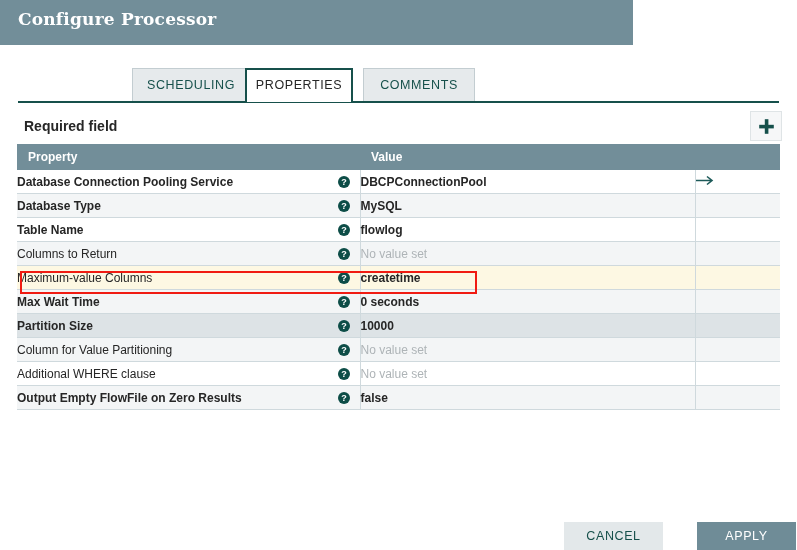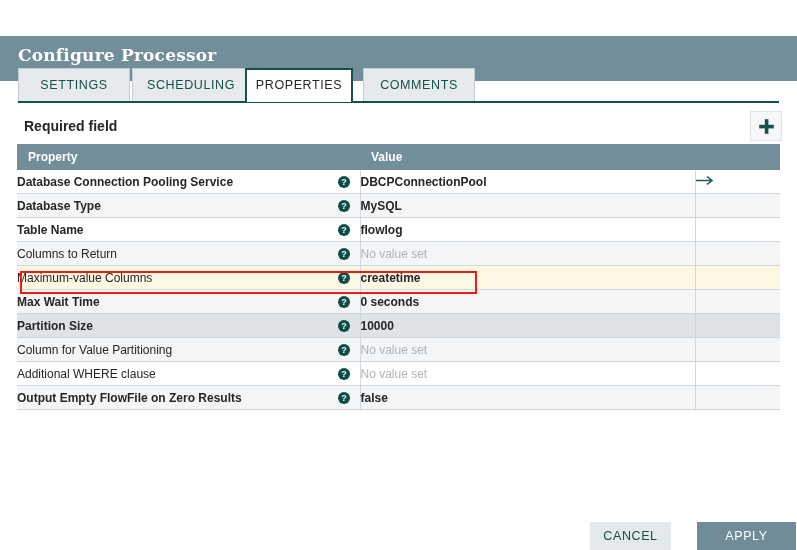--- a/index.html
+++ b/index.html
@@ -13,25 +13,24 @@
     font-family: "Liberation Sans", sans-serif;
     overflow: hidden;
     position: relative;
     color: #262626;
   }
 
   
   #title-bar {
     position: absolute;
     left: 0; top: 0;
-    width: 797px;
+    width: 633px;
     height: 45px;
     background: #728e99;
     box-sizing: border-box;
-    margin-top: 36px;
   }
   #title-text {
     position: absolute;
     left: 18px;
     top: 9px;
     font-family: "DejaVu Serif", "Liberation Serif", serif;
     font-weight: bold;
     font-size: 17px;
     color: #ffffff;
     letter-spacing: 0.2px;
@@ -192,41 +191,40 @@
     top: 522px;
     height: 28px;
     box-sizing: border-box;
     font-size: 12.5px;
     letter-spacing: 0.6px;
     line-height: 28px;
     text-align: center;
     cursor: pointer;
   }
   #cancel-button {
-    left: 590px;
-    width: 81px;
+    left: 564px;
+    width: 99px;
     background: #e3e8ea;
     color: #16504b;
   }
   #apply-button {
     left: 697px;
     width: 99px;
     background: #6f8c97;
     color: #ffffff;
   }
 </style>
 </head>
 <body>
 
 <div id="title-bar">
   <div id="title-text">Configure Processor</div>
 </div>
 
 <div id="tab-strip">
-  <div class="tab" id="tab-0">SETTINGS</div>
   <div class="tab" id="tab-1">SCHEDULING</div>
   <div class="tab active" id="tab-2">PROPERTIES</div>
   <div class="tab" id="tab-3">COMMENTS</div>
 </div>
 <div id="tab-underline"></div>
 
 <div id="required-field-label">Required field</div>
 
 <div id="add-property-button">
   <span>

